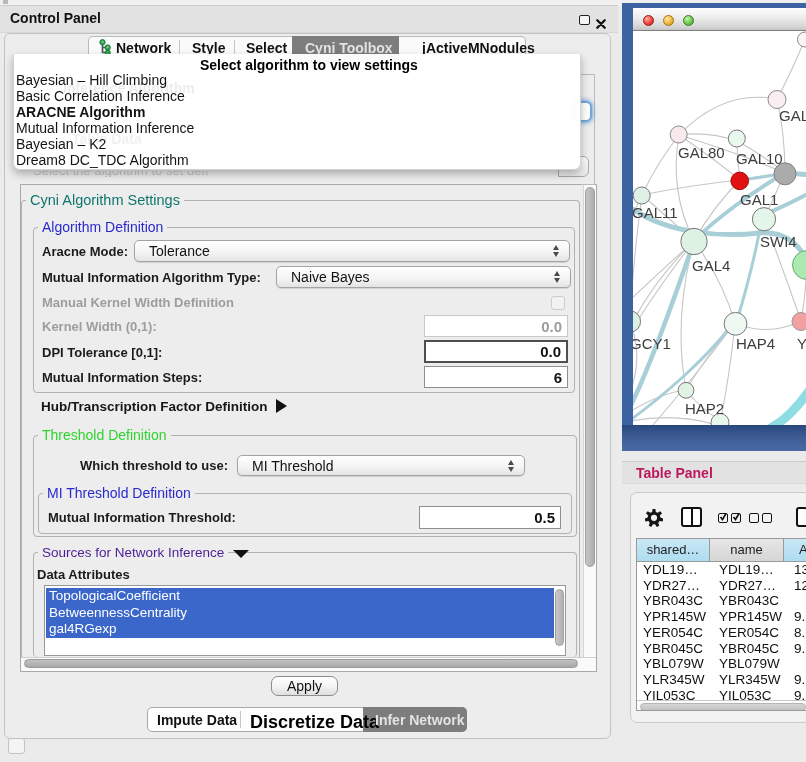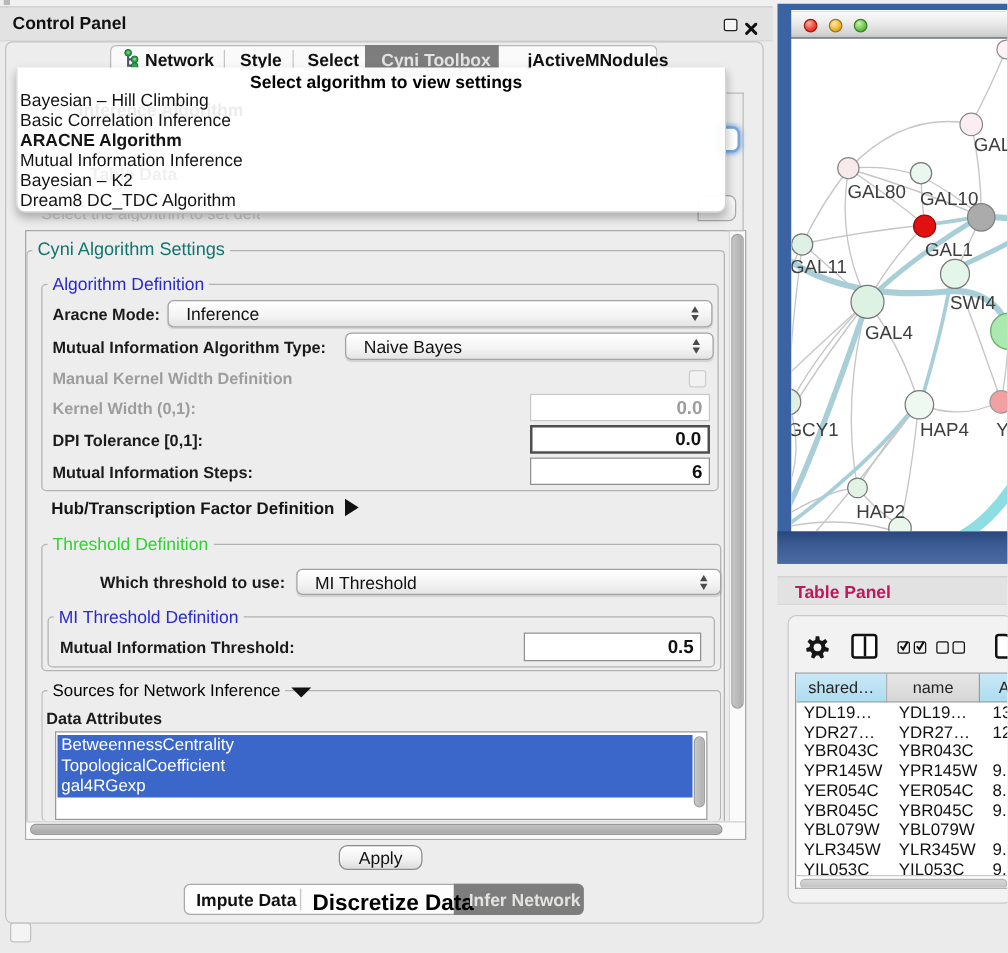--- a/index.html
+++ b/index.html
@@ -57,21 +57,21 @@
 
 <div class="gb" style="left:21px;top:200px;width:557px;height:464px;border-bottom:none;border-radius:4px 4px 0 0;">
   <div class="gt" style="color:#0f766e;font-size:14.5px;">Cyni Algorithm Settings</div>
 </div>
 
 <div class="gb" style="left:33px;top:227px;width:540px;height:164px;">
   <div class="gt" style="color:#2929cf;">Algorithm Definition</div>
 </div>
 <div class="ab lbl" style="left:42px;top:244px;">Aracne Mode:</div>
 <div class="combo" style="left:134px;top:240px;width:436px;height:22px;">
-      <span class="tx">Inference</span>
+      <span class="tx">Tolerance</span>
       <span class="arr"></span>
     </div>
 <div class="ab lbl" style="left:42px;top:270px;">Mutual Information Algorithm Type:</div>
 <div class="combo" style="left:276px;top:266px;width:295px;height:22px;">
       <span class="tx">Naive Bayes</span>
       <span class="arr"></span>
     </div>
 <div class="ab lbl" style="left:42px;top:295px;color:#9d9d9d;">Manual Kernel Width Definition</div>
 <div class="ab" style="left:551px;top:296px;width:14px;height:14px;background:#f2f2f2;border:1px solid #cdcdcd;border-radius:3px;box-sizing:border-box;"></div>
 <div class="ab lbl" style="left:42px;top:319px;color:#9d9d9d;">Kernel Width (0,1):</div>
@@ -81,40 +81,40 @@
 <div class="ab lbl" style="left:42px;top:370px;">Mutual Information Steps:</div>
 <div class="fld" style="left:424px;top:366px;width:144px;height:22px;">6</div>
 
 <div class="ab nw" style="left:41px;top:399px;font-size:13.5px;color:#161616;">Hub/Transcription Factor Definition</div>
 <div class="ab" style="left:276px;top:399px;width:0;height:0;border-top:7px solid transparent;border-bottom:7px solid transparent;border-left:11px solid #111;"></div>
 
 <div class="gb" style="left:33px;top:435px;width:542px;height:100px;">
   <div class="gt" style="color:#2ed42e;">Threshold Definition</div>
 </div>
 <div class="ab lbl" style="left:80px;top:458px;">Which threshold to use:</div>
-<div class="combo" style="left:237px;top:455px;width:340px;height:21px;">
+<div class="combo" style="left:237px;top:455px;width:288px;height:21px;">
       <span class="tx">MI Threshold</span>
       <span class="arr"></span>
     </div>
 
 <div class="gb" style="left:38px;top:493px;width:532px;height:39px;">
   <div class="gt" style="color:#2929cf;">MI Threshold Definition</div>
 </div>
 <div class="ab lbl" style="left:48px;top:510px;">Mutual Information Threshold:</div>
 <div class="fld" style="left:419px;top:506px;width:142px;height:23px;">0.5</div>
 
 <div class="gb" style="left:33px;top:552px;width:542px;height:104px;border-bottom:none;">
-  <div class="gt" style="color:#000000;font-size:13.5px;">Sources for Network Inference</div>
+  <div class="gt" style="color:#4c1d95;font-size:13.5px;">Sources for Network Inference</div>
 </div>
 <div class="ab" style="left:233px;top:550px;width:0;height:0;border-left:8.5px solid transparent;border-right:8.5px solid transparent;border-top:8.5px solid #111;"></div>
 <div class="ab lbl" style="left:37px;top:567px;">Data Attributes</div>
 <div class="ab" style="left:44px;top:585px;width:522px;height:71px;background:#fff;border:1px solid #989898;box-sizing:border-box;overflow:hidden;">
   <div style="position:absolute;left:1px;top:2px;width:508px;background:#3a67c9;color:#fff;font-size:13.5px;">
+    <div style="height:16.5px;line-height:16.5px;padding-left:3px;">TopologicalCoefficient</div>
     <div style="height:16.5px;line-height:16.5px;padding-left:3px;">BetweennessCentrality</div>
-    <div style="height:16.5px;line-height:16.5px;padding-left:3px;">TopologicalCoefficient</div>
     <div style="height:16.5px;line-height:16.5px;padding-left:3px;">gal4RGexp</div>
   </div>
   <div style="position:absolute;right:1.5px;top:3px;width:8.5px;height:57px;background:linear-gradient(90deg,#c9c9c9,#b0b0b0);border:1px solid #a0a0a0;border-radius:5px;box-sizing:border-box;"></div>
 </div>
 </div>
 
 <div class="ab" style="left:583px;top:185px;width:13px;height:472px;background:#fafafa;border-left:1px solid #d6d6d6;box-sizing:border-box;"></div>
 <div class="ab" style="left:585px;top:187px;width:10px;height:380px;background:linear-gradient(90deg,#c6c6c6,#adadad);border-radius:5px;border:1px solid #9e9e9e;box-sizing:border-box;"></div>
 
 <div class="ab" style="left:21px;top:657px;width:575px;height:14px;background:#fafafa;border-top:1px solid #cfcfcf;box-sizing:border-box;"></div>

